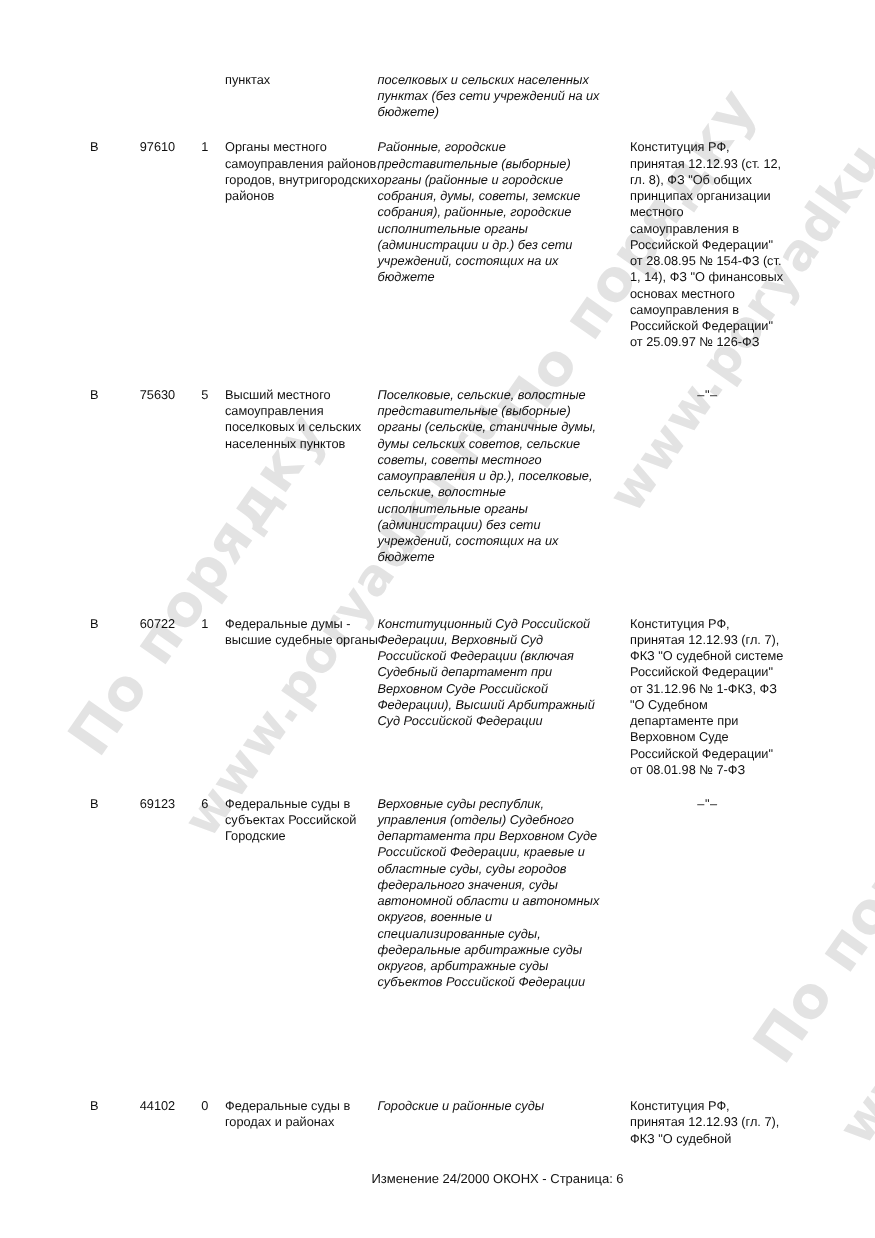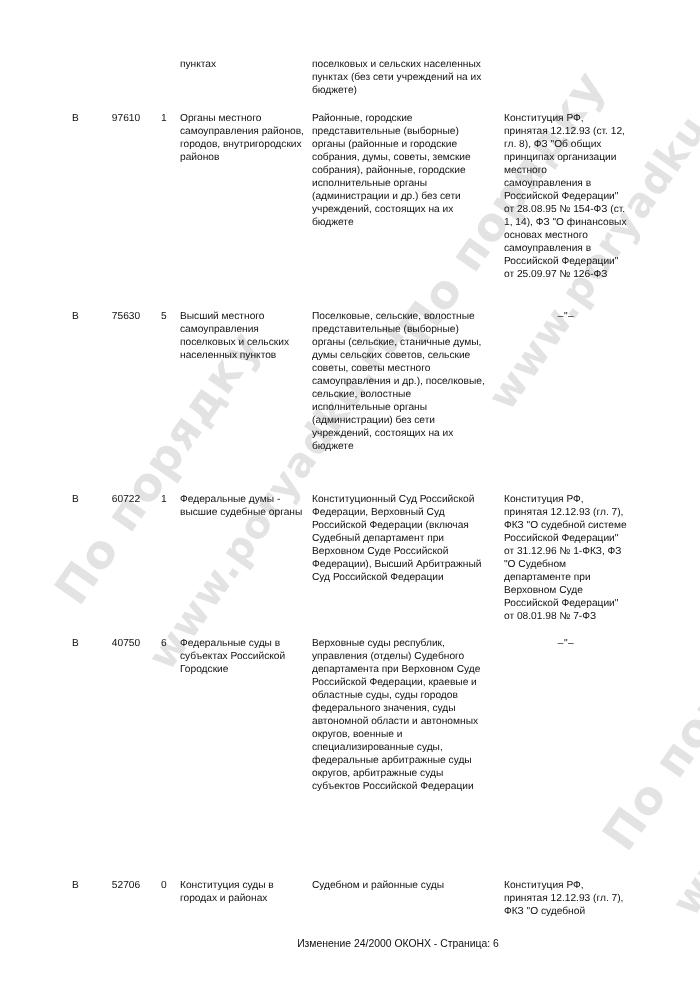--- a/index.html
+++ b/index.html
@@ -68,21 +68,21 @@
     top: 0;
     font-size: 10.2px;
     line-height: 13.0px;
     color: #101010;
     text-rendering: geometricPrecision;
   }
   .c-letter { left: 72px;  width: 20px; }
   .c-code   { left: 104px; width: 44px; text-align: center; }
   .c-num    { left: 161px; width: 12px; text-align: left; }
   .c-name   { left: 180px; width: 124px; }
-  .c-desc   { left: 312px; width: 178px; }
+  .c-desc   { left: 302px; width: 178px; font-style: italic; }
   .c-basis  { left: 504px; width: 124px; }
   .c-ditto  { left: 504px; width: 124px; text-align: center;
               letter-spacing: 0.5px; }
 
   
   #footer {
     position: absolute;
     left: 0;
     top: 937px;
     width: 700px;
@@ -136,31 +136,31 @@
       <div class="row" style="top: 493px;">
         <div class="cell c-letter">В</div>
         <div class="cell c-code">60722</div>
         <div class="cell c-num">1</div>
         <div class="cell c-name">Федеральные думы - высшие судебные органы</div>
         <div class="cell c-desc">Конституционный Суд Российской Федерации, Верховный Суд Российской Федерации (включая Судебный департамент при Верховном Суде Российской Федерации), Высший Арбитражный Суд Российской Федерации</div>
         <div class="cell c-basis">Конституция РФ, принятая 12.12.93 (гл. 7), ФКЗ "О судебной системе Российской Федерации" от 31.12.96 № 1-ФКЗ, ФЗ "О Судебном департаменте при Верховном Суде Российской Федерации" от 08.01.98 № 7-ФЗ</div>
       </div>
       <div class="row" style="top: 637px;">
         <div class="cell c-letter">В</div>
-        <div class="cell c-code">40750</div>
+        <div class="cell c-code">69123</div>
         <div class="cell c-num">6</div>
         <div class="cell c-name">Федеральные суды в субъектах Российской Городские</div>
         <div class="cell c-desc">Верховные суды республик, управления (отделы) Судебного департамента при Верховном Суде Российской Федерации, краевые и областные суды, суды городов федерального значения, суды автономной области и автономных округов, военные и специализированные суды, федеральные арбитражные суды округов, арбитражные суды субъектов Российской Федерации</div>
         <div class="cell c-ditto">–"–</div>
       </div>
       <div class="row" style="top: 879px;">
         <div class="cell c-letter">В</div>
-        <div class="cell c-code">52706</div>
+        <div class="cell c-code">44102</div>
         <div class="cell c-num">0</div>
-        <div class="cell c-name">Конституция суды в городах и районах</div>
-        <div class="cell c-desc">Судебном и районные суды</div>
+        <div class="cell c-name">Федеральные суды в городах и районах</div>
+        <div class="cell c-desc">Городские и районные суды</div>
         <div class="cell c-basis">Конституция РФ, принятая 12.12.93 (гл. 7), ФКЗ "О судебной</div>
       </div>
     </div>
 
   <div id="footer">Изменение 24/2000 ОКОНХ - Страница: 6</div>
 
 </div>
 
 </body></html>

